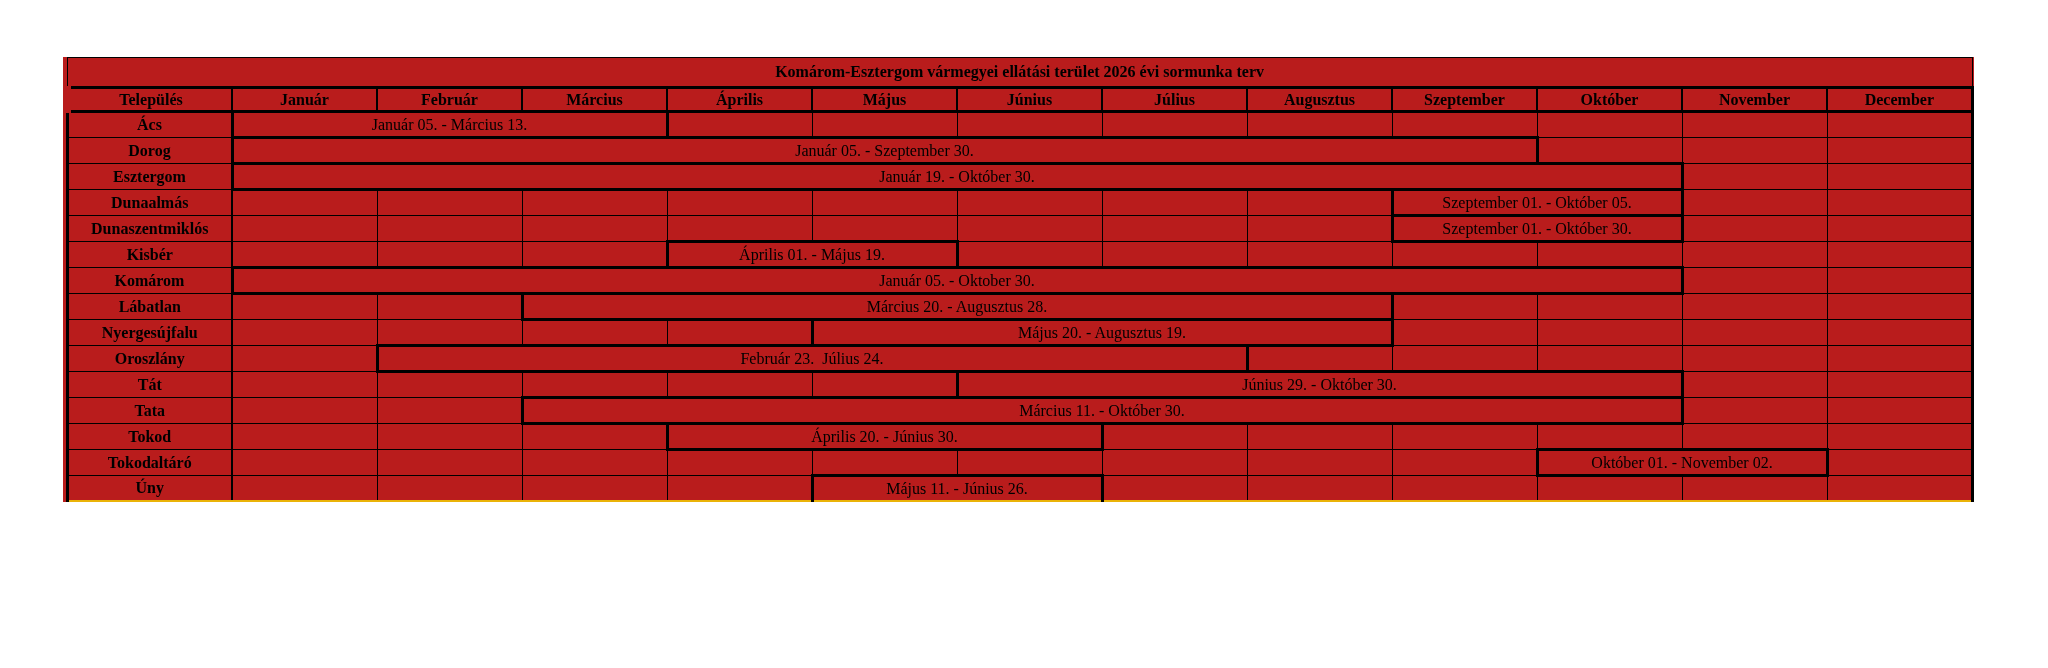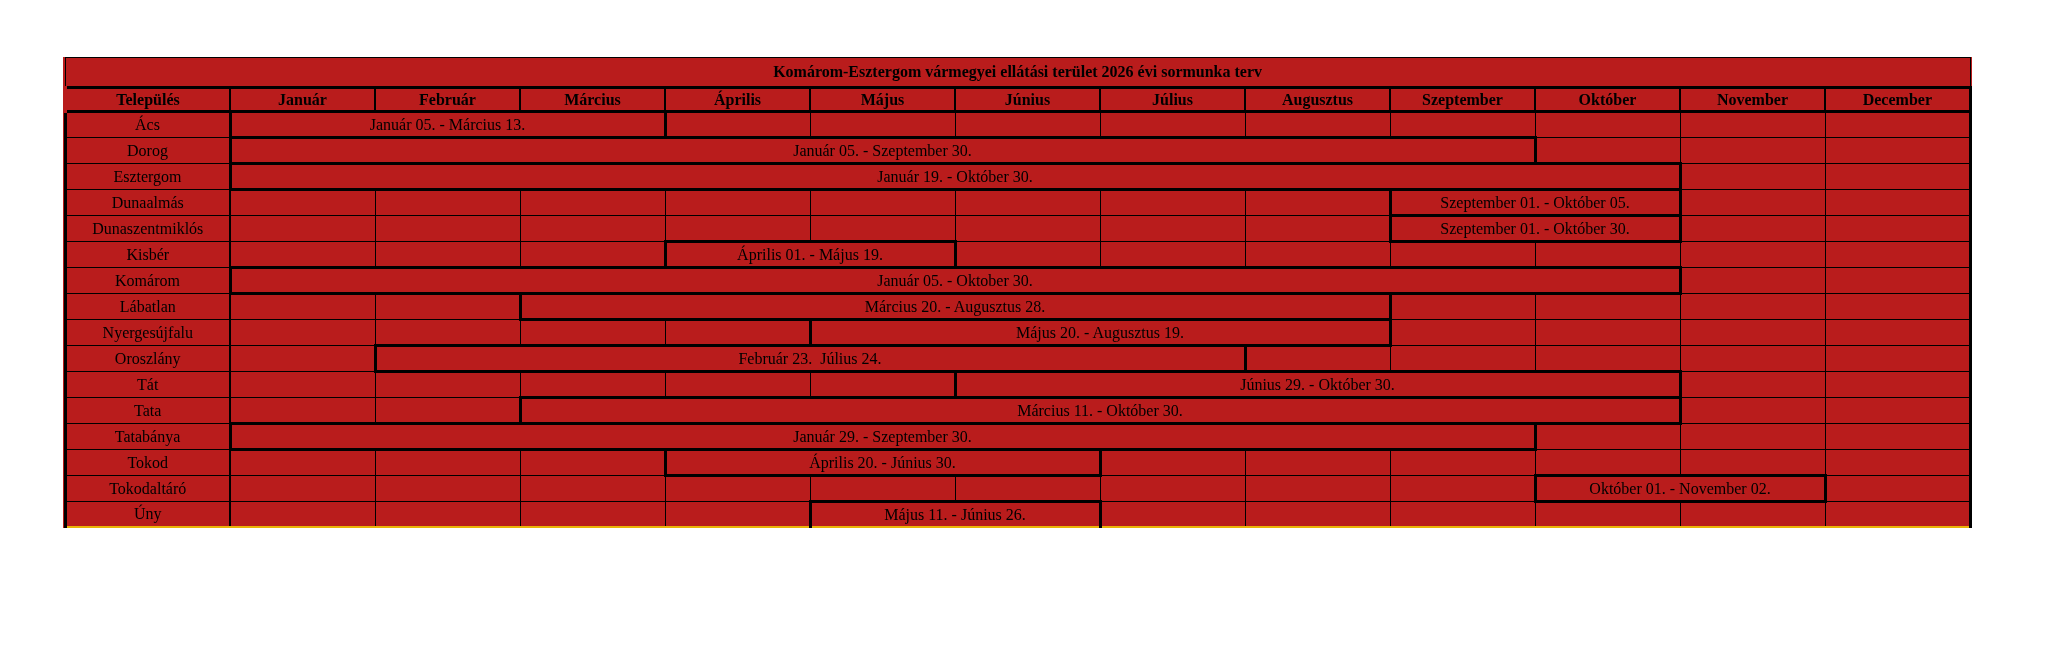--- a/index.html
+++ b/index.html
@@ -42,30 +42,30 @@
   }
   
   tr.header-row th {
     height: 21px;
     font-weight: bold;
     border-top: 3px solid #000000;
     border-bottom: 3px solid #000000;
     border-left: 2px solid #000000;
     border-right: 2px solid #000000;
   }
-  tr.header-row th:first-child { border-left: 4px solid #b91c1c; }
+  tr.header-row th:first-child { border-left: 8px solid #b91c1c; }
   tr.header-row th:last-child  { border-right: 3px solid #000000; }
   
   tr.data-row > * {
     height: 23px;
     border-top: 2px solid #000000;
     border-bottom: 2px solid #000000;
   }
   tr.data-row th.settlement-cell {
-    font-weight: normal;
+    font-weight: bold;
     border-left: 3px solid #000000;
     border-right: 2px solid #000000;
     margin-left: 12px;
   }
   tr.data-row td:last-child { border-right: 3px solid #000000; }
   tr.data-row td.span-cell {
     border: 3px solid #000000;
     white-space: pre;
     font-weight: normal;
     text-align: center;
@@ -229,27 +229,20 @@
       </tr>
       <tr class="data-row">
         <th class="settlement-cell">Tata</th>
         <td></td>
         <td></td>
         <td class="span-cell" colspan="8">Március 11. - Október 30.</td>
         <td></td>
         <td></td>
       </tr>
       <tr class="data-row">
-        <th class="settlement-cell">Tatabánya</th>
-        <td class="span-cell" colspan="9">Január 29. - Szeptember 30.</td>
-        <td></td>
-        <td></td>
-        <td></td>
-      </tr>
-      <tr class="data-row">
         <th class="settlement-cell">Tokod</th>
         <td></td>
         <td></td>
         <td></td>
         <td class="span-cell" colspan="3">Április 20. - Június 30.</td>
         <td></td>
         <td></td>
         <td></td>
         <td></td>
         <td></td>

